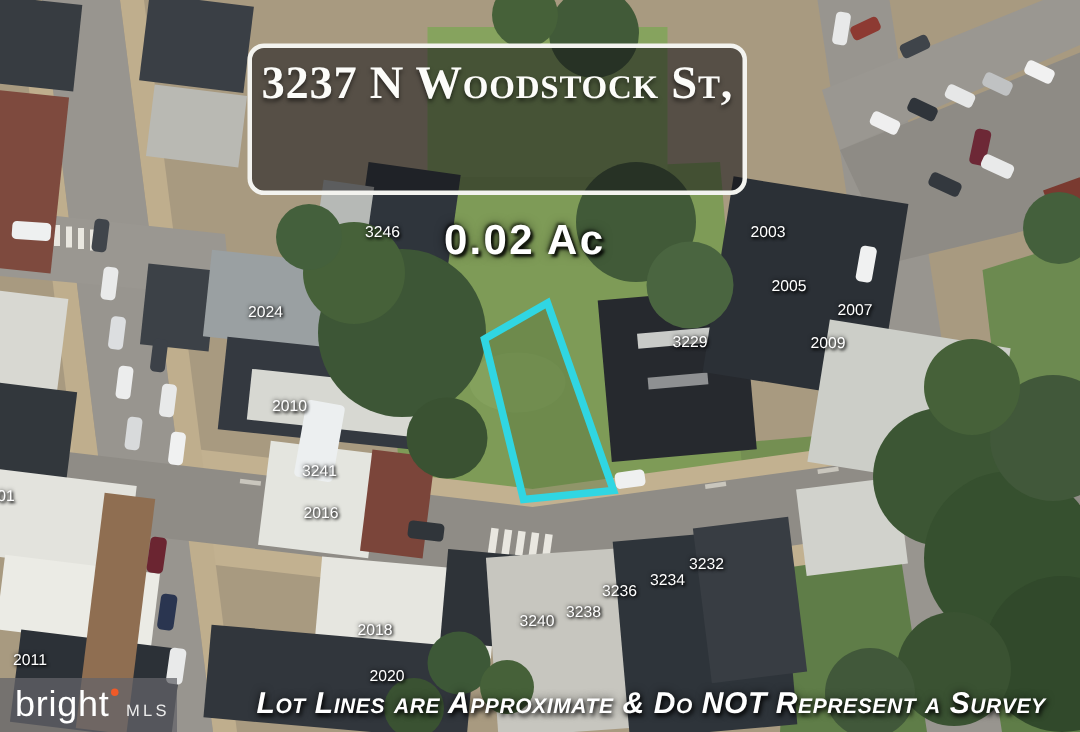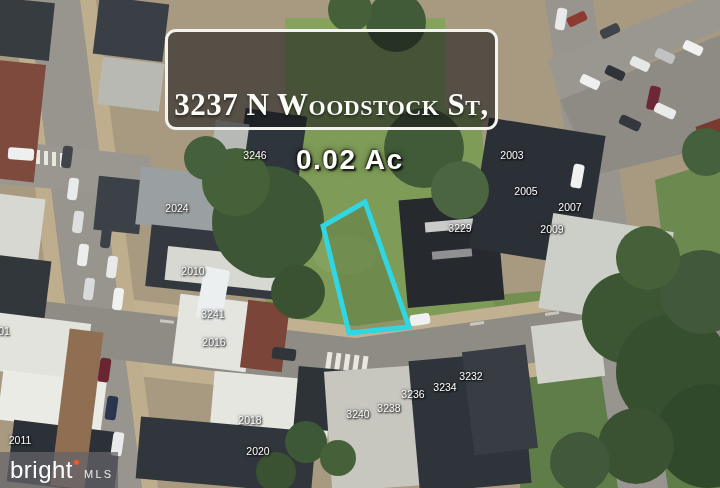--- a/index.html
+++ b/index.html
@@ -4,21 +4,21 @@
 <style>
   html,body{margin:0;padding:0;background:#1b1b1b}
   .stage{position:relative;width:720px;height:488px;overflow:hidden;
          background:#a89a80;font-family:"Liberation Sans",sans-serif}
   svg.scene{position:absolute;left:0;top:0;width:720px;height:488px;display:block}
 
   
   .banner{position:absolute;left:165px;top:29px;width:333px;height:101px;
           box-sizing:border-box;background:rgba(18,18,22,.55);
           border:3px solid #f3f3ef;border-radius:11px;
-          display:flex;flex-direction:column;justify-content:flex-end}
+          display:flex;flex-direction:column;justify-content:flex-start}
   .banner span{display:block;text-align:center;color:#fcfcf9;
           font-family:"Liberation Serif",serif;font-variant:small-caps;
           font-weight:700;font-size:31px;line-height:45px;letter-spacing:.5px;
           text-shadow:0 2px 3px rgba(0,0,0,.55)}
 
   
   .area-label{position:absolute;left:296px;top:144px;color:#fff;
           font-weight:700;font-size:28px;letter-spacing:1.5px;
           text-shadow:2px 2px 2px rgba(0,0,0,.85),-1px -1px 2px rgba(0,0,0,.55),0 0 7px rgba(0,0,0,.6)}
 
@@ -208,20 +208,21 @@
       <span class="plabel" style="left: 471px; top: 376px;">3232</span>
       <span class="plabel" style="left: 460px; top: 228px; text-align: right;">3229</span>
       <span class="plabel" style="left: 512px; top: 155px; text-align: right;">2003</span>
       <span class="plabel" style="left: 526px; top: 191px;">2005</span>
       <span class="plabel" style="left: 538px; top: 207px; margin-left: 32px;">2007</span>
       <span class="plabel" style="left: 552px; top: 229px;">2009</span>
       <span class="plabel" style="left: 20px; top: 440px;">2011</span>
       <span class="plabel" style="left: 4px; top: 331px;">01</span>
     </div>
 
+  <div class="disclaimer">Lot Lines are Approximate &amp; Do NOT Represent a Survey</div>
 
   <div class="logo">
     <span class="brand">bright</span>
     <span class="dot" style="background-color: rgb(240, 90, 40);"></span>
     <span class="mls">MLS</span>
   </div>
 
 </div>
 
 </body></html>

